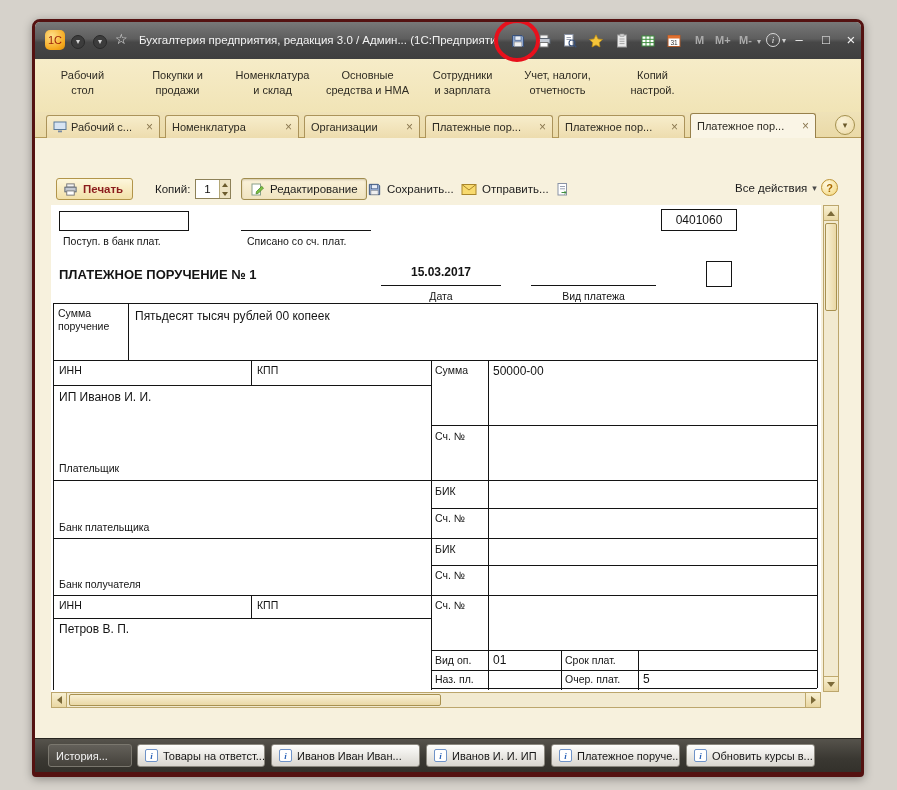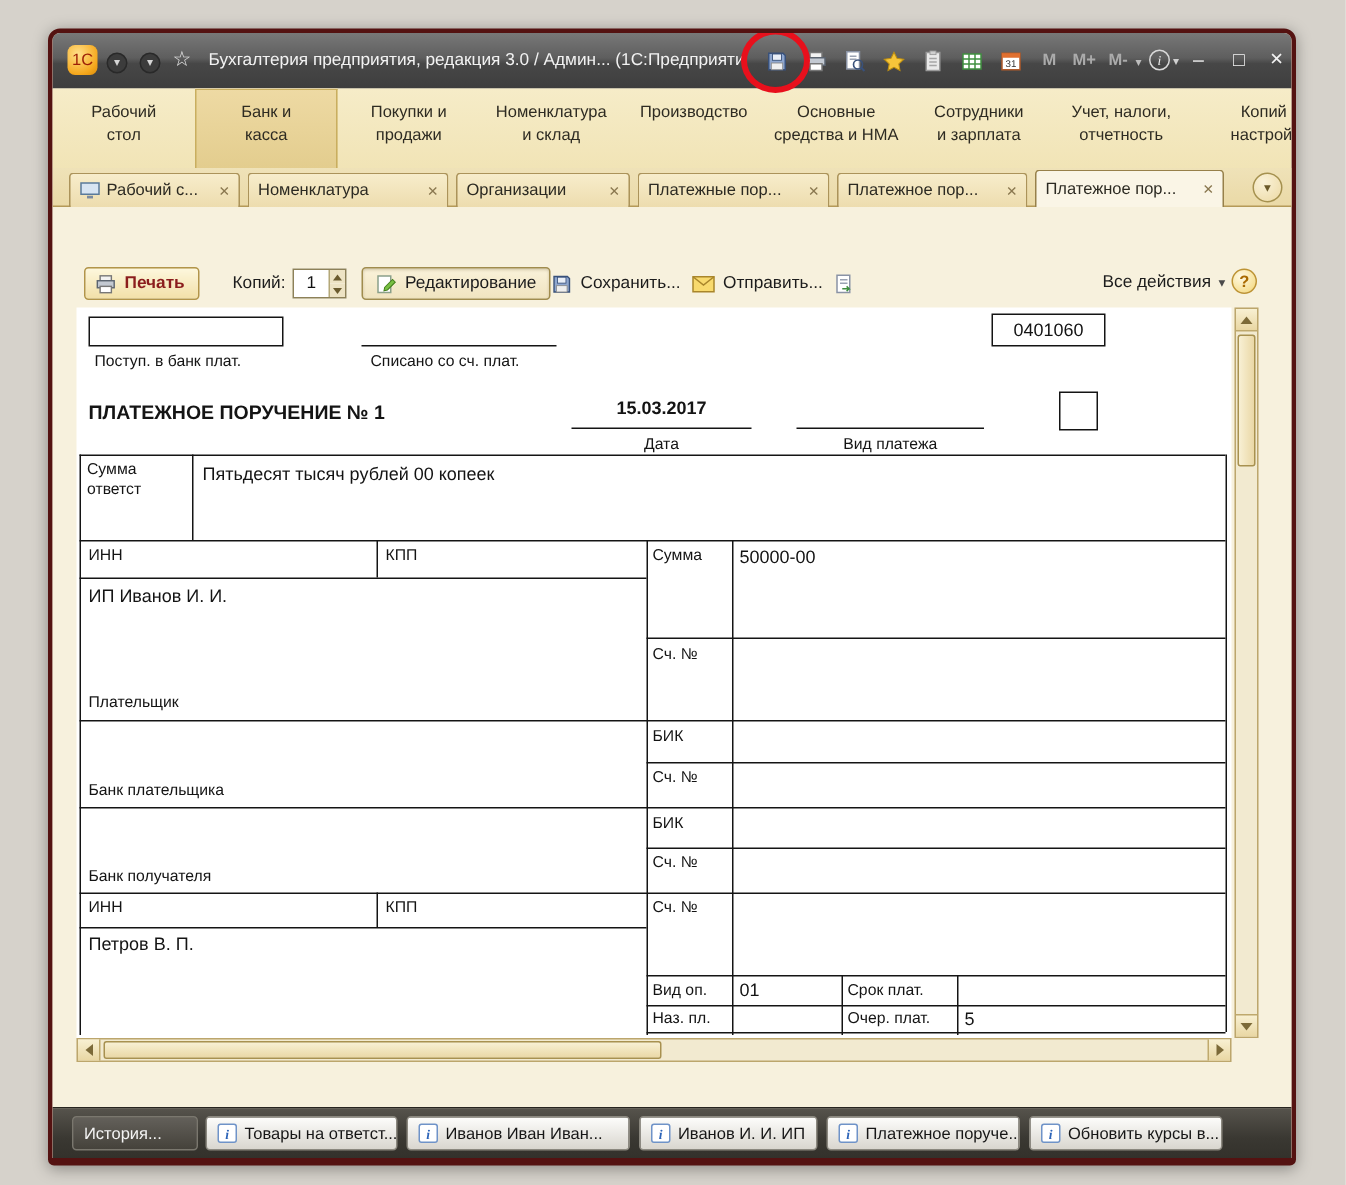--- a/index.html
+++ b/index.html
@@ -205,35 +205,27 @@
     <span class="winctl" style="left:807px;font-size:15px">×</span>
 
     <div class="annotation"></div>
   </div>
 
   <div class="ribbon">
     <div class="rtab">
         <div>Рабочий</div>
         <div>стол</div>
       </div>
-    <div class="rtab active">
-        <div>Банк и</div>
-        <div>касса</div>
-      </div>
     <div class="rtab">
         <div>Покупки и</div>
         <div>продажи</div>
       </div>
     <div class="rtab">
         <div>Номенклатура</div>
         <div>и склад</div>
-      </div>
-    <div class="rtab">
-        <div>Производство</div>
-        <div></div>
       </div>
     <div class="rtab">
         <div>Основные</div>
         <div>средства и НМА</div>
       </div>
     <div class="rtab">
         <div>Сотрудники</div>
         <div>и зарплата</div>
       </div>
     <div class="rtab">
@@ -372,21 +364,21 @@
       <div class="ln" style="left:766px;top:98px;width:1px;height:385px"></div>
       <div class="ln" style="left:77px;top:98px;width:1px;height:57px"></div>
       <div class="ln" style="left:200px;top:155px;width:1px;height:25px"></div>
       <div class="ln" style="left:380px;top:155px;width:1px;height:330px"></div>
       <div class="ln" style="left:437px;top:155px;width:1px;height:330px"></div>
       <div class="ln" style="left:200px;top:390px;width:1px;height:23px"></div>
       <div class="ln" style="left:510px;top:445px;width:1px;height:40px"></div>
       <div class="ln" style="left:587px;top:445px;width:1px;height:40px"></div>
 
       <div class="flabel" style="left:7px;top:102px">Сумма</div>
-      <div class="flabel" style="left:7px;top:115px">ответст</div>
+      <div class="flabel" style="left:7px;top:115px">поручение</div>
       <div class="fval" style="left:84px;top:104px">Пятьдесят тысяч рублей 00 копеек</div>
 
       <div class="flabel" style="left:8px;top:159px">ИНН</div>
       <div class="flabel" style="left:206px;top:159px">КПП</div>
       <div class="flabel" style="left:384px;top:159px">Сумма</div>
       <div class="fval" style="left:442px;top:159px">50000-00</div>
       <div class="fval" style="left:8px;top:185px">ИП Иванов И. И.</div>
       <div class="flabel" style="left:8px;top:257px">Плательщик</div>
       <div class="flabel" style="left:384px;top:225px">Сч. №</div>
 

